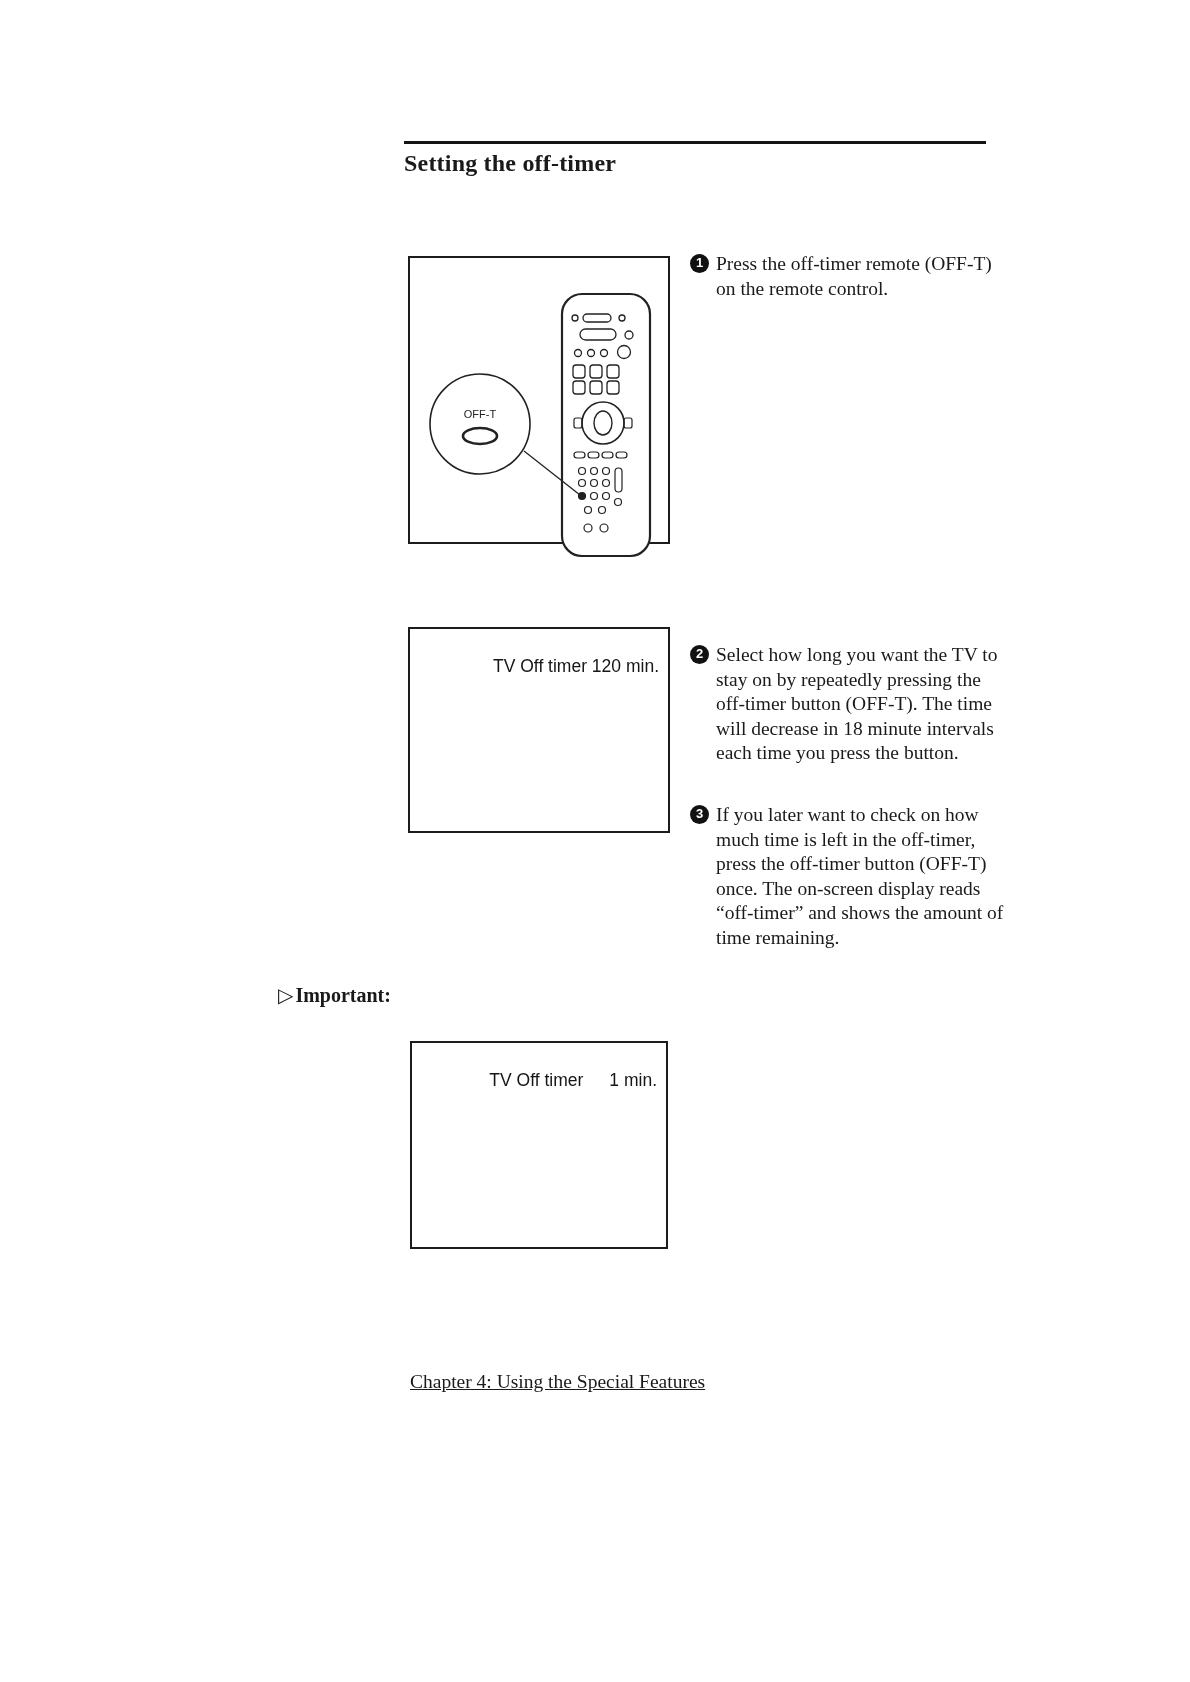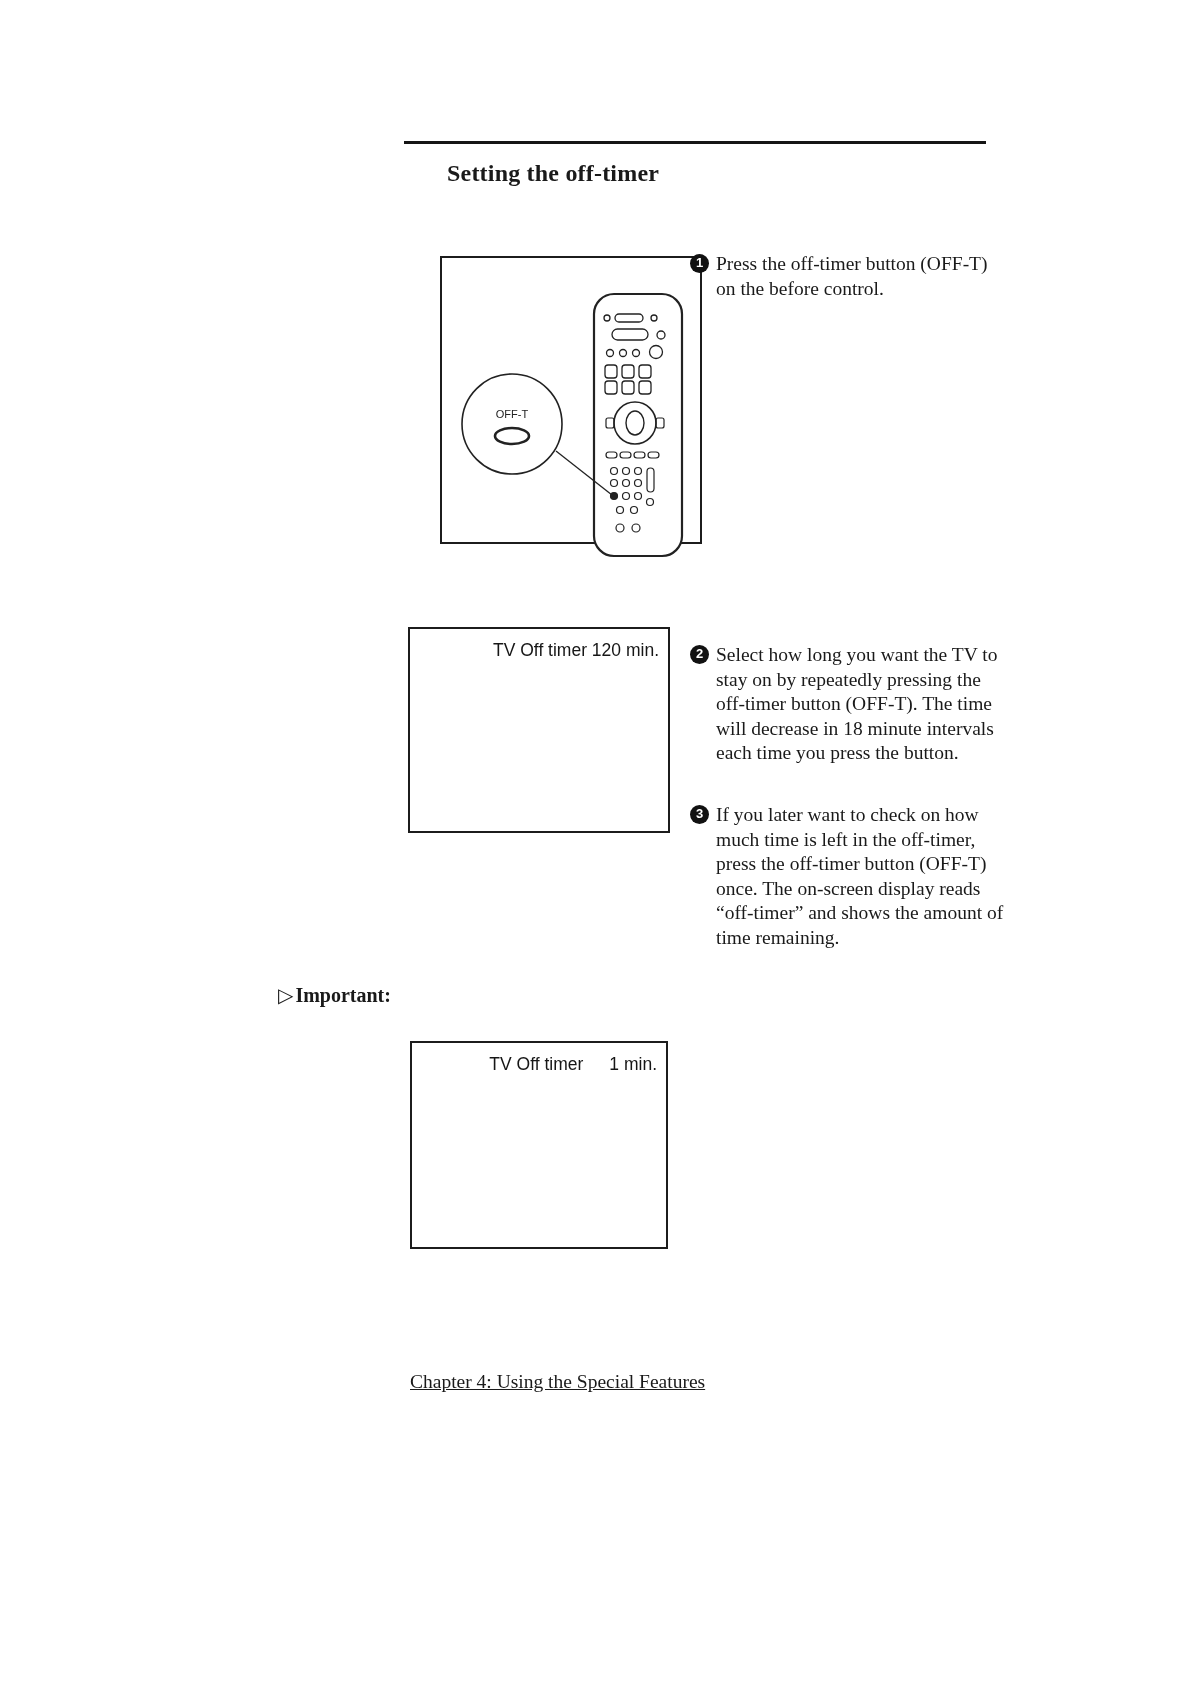--- a/index.html
+++ b/index.html
@@ -20,20 +20,21 @@
   }
   .frame{
     border:2px solid #1c1c1c;background:#ffffff;box-sizing:border-box;
   }
   .screen-text{
     font-family:"Liberation Sans", sans-serif;
     font-size:17.5px;color:#161616;
     padding:11px 9px 0 0;
     text-align:right;
     white-space:nowrap;
+    margin-top:16px;
   }
   .screen-text .gap{display:inline-block;width:26px;}
   .step{
     display:flex;align-items:flex-start;
     font-size:19.5px;line-height:24.6px;
   }
   .step-badge{
     flex:0 0 auto;
     width:19px;height:19px;border-radius:50%;
     background:#111;color:#fff;
@@ -53,23 +54,23 @@
   .important-marker{font-weight:normal;margin-right:2px;}
   .important-text{flex:0 0 auto;width:578px;margin-left:14px;}
   .footer-text{font-size:19.5px;}
   svg text{font-family:"Liberation Sans", sans-serif;}
 </style>
 </head>
 <body>
 
 <div class="abs rule" style="left:404px;top:141px;width:582px;"></div>
 
-<div class="abs page-title" style="left:404px;top:160px;margin-left:43px;">Setting the off-timer</div>
+<div class="abs page-title" style="left:404px;top:150px;">Setting the off-timer</div>
 
-<div class="abs frame" style="left:408px;top:256px;width:262px;height:288px;margin-left:32px;">
+<div class="abs frame" style="left:408px;top:256px;width:262px;height:288px;">
   <svg width="258" height="334" viewBox="0 0 258 334">
 
     <rect x="152" y="36" width="88" height="262" rx="20" fill="#fff" stroke="#222" stroke-width="2.2"></rect>
 
     <circle cx="165" cy="60" r="3" fill="none" stroke="#222" stroke-width="1.3"></circle>
     <rect x="173" y="56" width="28" height="8" rx="4" fill="none" stroke="#222" stroke-width="1.3"></rect>
     <circle cx="212" cy="60" r="3" fill="none" stroke="#222" stroke-width="1.3"></circle>
     <rect x="170" y="71" width="36" height="11" rx="5.5" fill="none" stroke="#222" stroke-width="1.3"></rect>
     <circle cx="219" cy="77" r="4" fill="none" stroke="#222" stroke-width="1.3"></circle>
 
@@ -115,21 +116,21 @@
     <line x1="114" y1="193" x2="170" y2="237" stroke="#222" stroke-width="1.3"></line>
 
     <circle cx="70" cy="166" r="50" fill="#fff" stroke="#222" stroke-width="1.6"></circle>
     <text x="70" y="160" text-anchor="middle" font-size="11" fill="#222">OFF-T</text>
     <ellipse cx="70" cy="178" rx="17" ry="8" fill="#fff" stroke="#222" stroke-width="2.6"></ellipse>
   </svg>
 </div>
 
 <div class="abs step" style="left:690px;top:252px;width:308px;">
   <span class="step-badge">1</span>
-  <span class="step-text">Press the off-timer button (OFF-T) on the before control.</span>
+  <span class="step-text">Press the off-timer remote (OFF-T) on the remote control.</span>
 </div>
 
 <div class="abs frame" style="left:408px;top:627px;width:262px;height:206px;">
   <div class="screen-text">TV Off timer 120 min.</div>
 </div>
 
 <div class="abs step" style="left:690px;top:643px;width:322px;">
   <span class="step-badge">2</span>
   <span class="step-text">Select how long you want the TV to stay on by repeatedly pressing the off-timer button (OFF-T). The time will decrease in 18 minute intervals each time you press the button.</span>
 </div>

